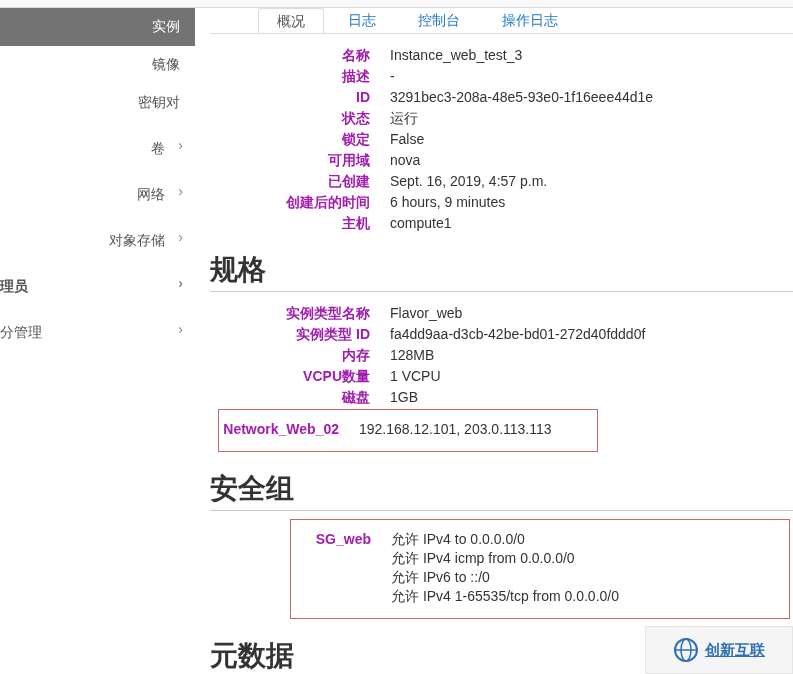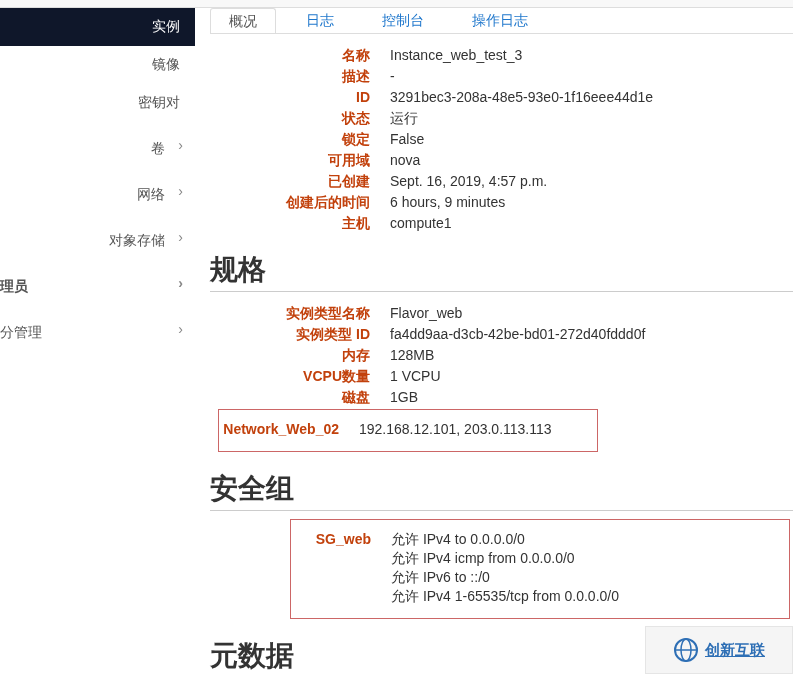--- a/index.html
+++ b/index.html
@@ -28,21 +28,21 @@
   background: #fff;
 }
 .sidebar-item {
   padding: 10px 15px;
   text-align: right;
   color: #555;
   cursor: pointer;
   position: relative;
 }
 .sidebar-item.active {
-  background: #0f172a;
+  background: #737373;
   color: #fff;
 }
 .sidebar-item .arrow {
   position: absolute;
   right: 12px;
   top: 50%;
   transform: translateY(-50%);
   color: #888;
 }
 .sidebar-item.level2 { padding-right: 30px; }
@@ -50,21 +50,22 @@
 .main {
   position: absolute;
   left: 195px;
   top: 8px;
   width: 598px;
   padding-left: 15px;
 }
 .tabs {
   height: 26px;
   display: flex;
-  gap: 12px;
+  gap: 6px;
+  margin-left: 48px;
 }
 .tab {
   padding: 4px 18px;
   color: #1f77cc;
   cursor: pointer;
   font-size: 14px;
 }
 .tab.active {
   color: #555;
   border: 1px solid #ddd;
@@ -83,21 +84,21 @@
 }
 .dl-row {
   display: flex;
   margin-bottom: 2px;
   line-height: 19px;
 }
 .dl-row dt {
   width: 160px;
   text-align: right;
   font-weight: bold;
-  color: #c2410c;
+  color: #a21caf;
   padding-right: 20px;
 }
 .dl-row dd {
   flex: 1;
   color: #333;
 }
 .section-heading {
   font-size: 28px;
   color: #333;
   margin: 18px 0 8px 0;

